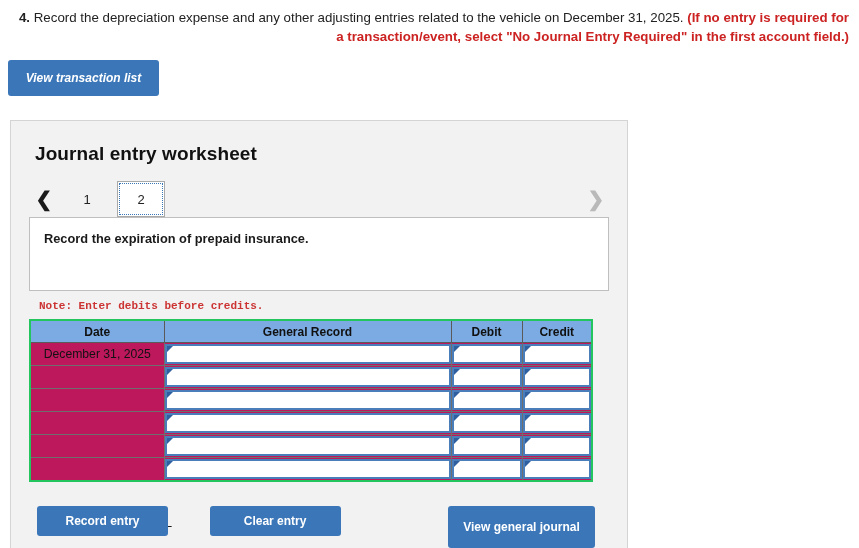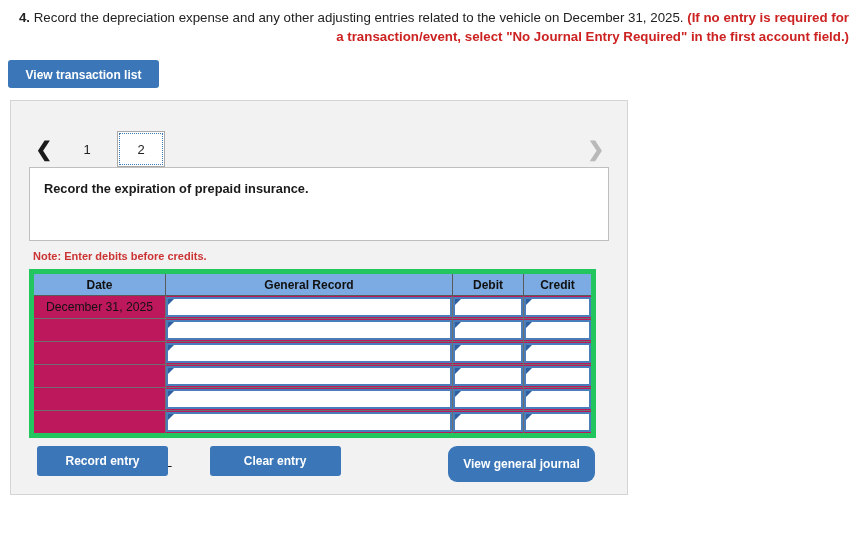--- a/index.html
+++ b/index.html
@@ -41,23 +41,24 @@
     border-radius: 3px;
     font-family: "Liberation Sans", sans-serif;
     font-size: 12px;
     font-weight: bold;
     text-align: center;
     cursor: pointer;
     padding: 0;
     line-height: 30px;
   }
   .btn-transaction {
-    margin: 14px 0 0 8px;
+    margin: 14px 0 12px 8px;
     width: 151px;
-    height: 28px;
+    height: 36px;
+    font-style: italic;
   }
 
   
   .card {
     margin: 12px 0 0 10px;
     width: 618px;
     background: #f2f2f2;
     border: 1px solid #d4d4d4;
     box-sizing: border-box;
     padding: 14px 18px 18px 18px;
@@ -127,29 +128,30 @@
     padding: 13px 14px;
     font-size: 12.8px;
     color: #1a1a1a;
     font-weight: bold;
   }
 
   .note {
     color: #cc3333;
     font-size: 11px;
     font-weight: bold;
-    margin: 9px 0 7px 4px;
+    margin: 9px 0 7px 10px;
+    font-family: Liberation Mono, monospace;
   }
 
   
   table.journal {
     border-collapse: collapse;
     width: 563px;
     table-layout: fixed;
-    border: 5px solid #22c55e;
+    border: 2px solid #22c55e;
     padding-left: 24px;
   }
   table.journal th {
     background: #7babe2;
     border: 1px solid #5a5a5a;
     font-size: 12px;
     font-weight: bold;
     color: #111111;
     height: 21px;
     padding: 0;
@@ -194,59 +196,59 @@
     top: 0;
     width: 0;
     height: 0;
     border-top: 6px solid #2f5f9e;
     border-right: 6px solid transparent;
   }
 
   
   .actions {
     position: relative;
-    margin-top: 8px;
+    margin-top: 24px;
     height: 30px;
     text-decoration: underline;
   }
   .btn-record {
     width: 131px;
     height: 30px;
     margin-left: 8px;
   }
   .btn-clear {
     width: 131px;
     height: 30px;
     margin-left: 38px;
   }
   .btn-journal {
     width: 147px;
-    height: 36px;
+    height: 42px;
     position: absolute;
     right: 14px;
     top: 0;
-    border-radius: 9px;
   }
 </style>
 </head>
 <body>
 
 
 
 
 <div class="question">
   <span class="q-num">4.</span><span> Record the depreciation expense and any other adjusting entries related to the vehicle on December 31, 2025. </span><span class="q-red">(If no entry is required for a transaction/event, select "No Journal Entry Required" in the first account field.)</span>
 </div>
 
 
 <button class="btn btn-transaction">View transaction list</button>
 
 
 <div class="card">
 
+  <div class="card-title">Journal entry worksheet</div>
 
   <div class="tabs">
     <div class="chev chev-left">❮</div>
     <div class="tab">1</div>
     <div class="tab active">2</div>
     <div class="chev chev-right">❯</div>
   </div>
 
   <div class="prompt-box">
     <span>Record the expiration of prepaid insurance.</span>

